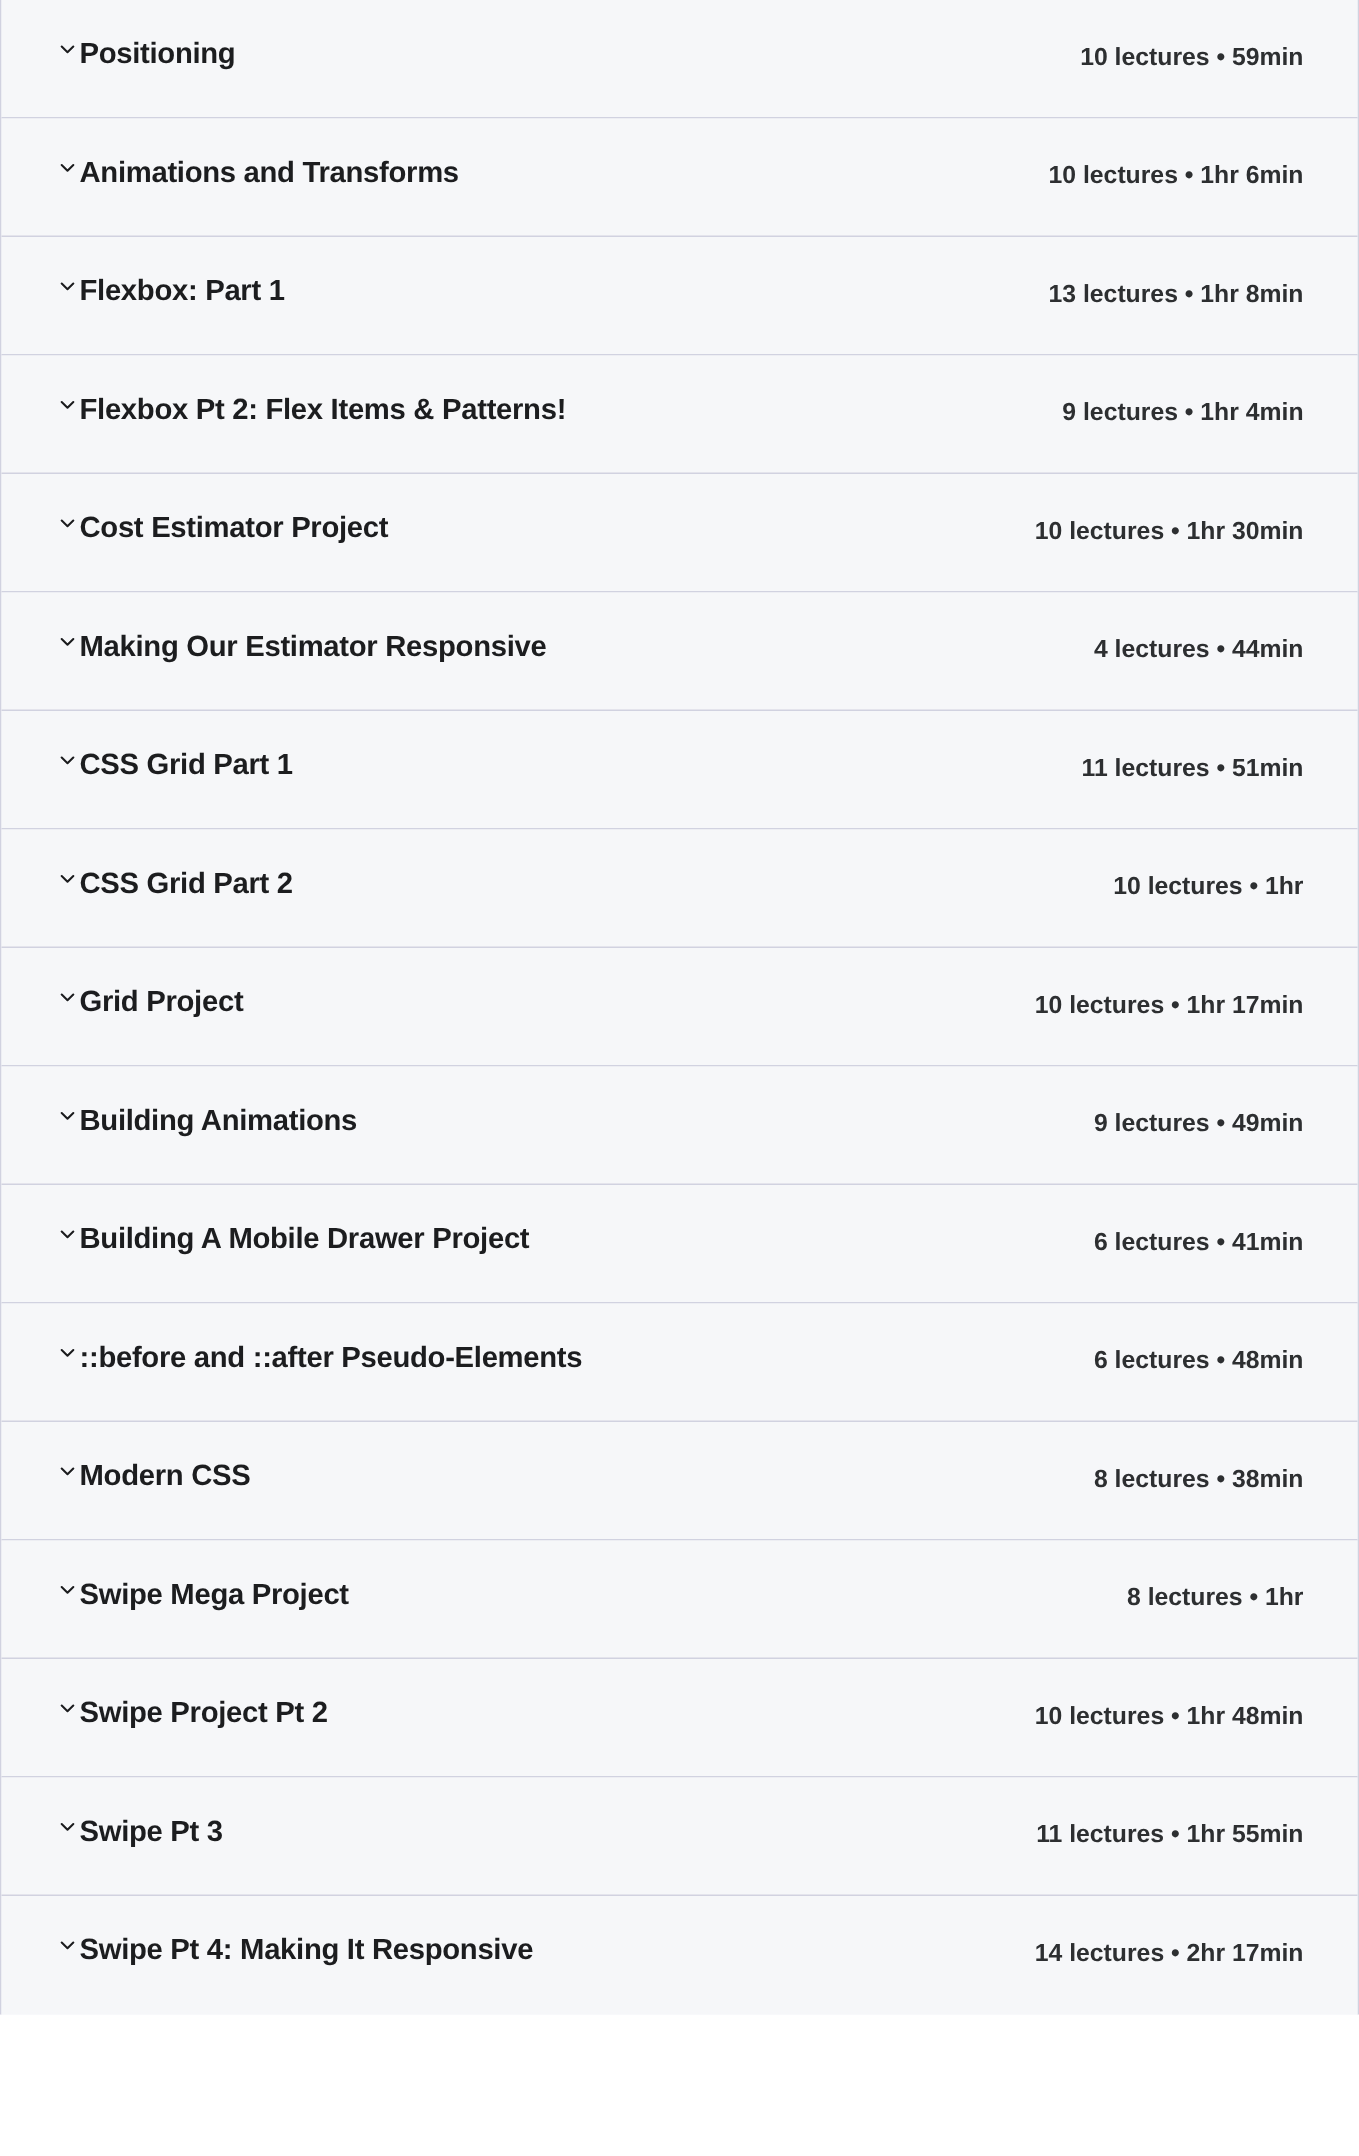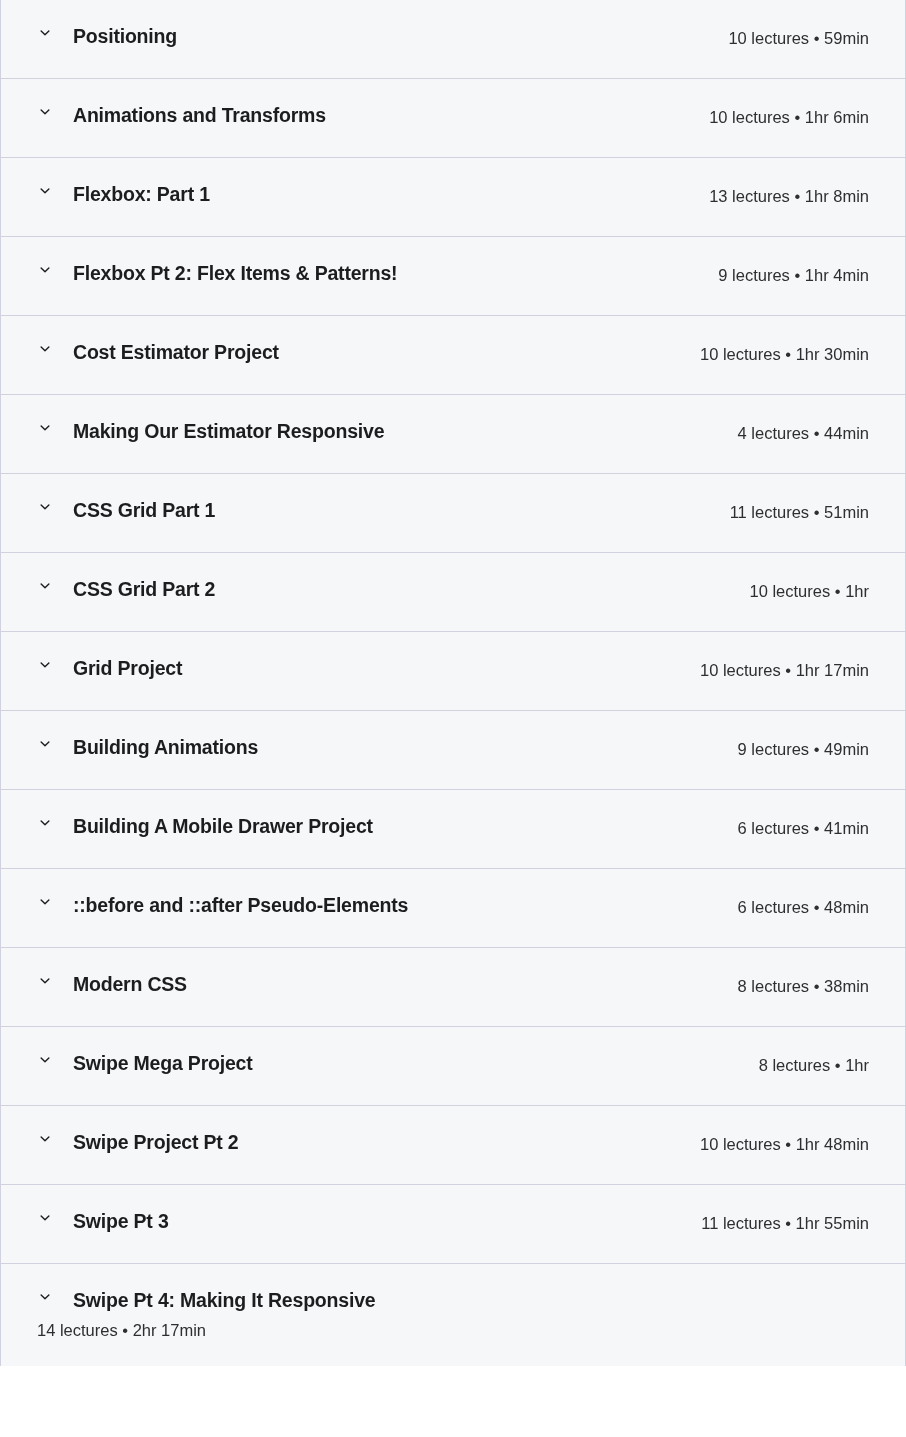--- a/index.html
+++ b/index.html
@@ -32,27 +32,25 @@
     padding: 22px 36px 22px 36px;
     min-height: 79px;
     cursor: pointer;
     position: relative;
   }
   .section-row:first-child {
     border-top: none;
   }
   .section-row:last-child {
     border-bottom: none;
-    flex-direction: column;
   }
 
   .section-left {
     display: flex;
     align-items: flex-start;
-    gap: 20px;
     flex: 1 1 auto;
     min-width: 0;
     padding-right: 24px;
   }
 
   .chev {
     flex: 0 0 auto;
     width: 16px;
     height: 20px;
     display: flex;
@@ -73,21 +71,21 @@
     letter-spacing: -0.2px;
     color: #1c1d1f;
     margin: 0;
     max-width: 480px;
   }
 
   .section-meta {
     flex: 0 0 auto;
     font-size: 16.5px;
     line-height: 1.7;
-    font-weight: 400;
+    font-weight: 700;
     color: #2d2f31;
     white-space: nowrap;
     text-align: right;
     padding-top: 2px;
   }
 </style>
 </head>
 <body>
 
 <div id="curriculum">

